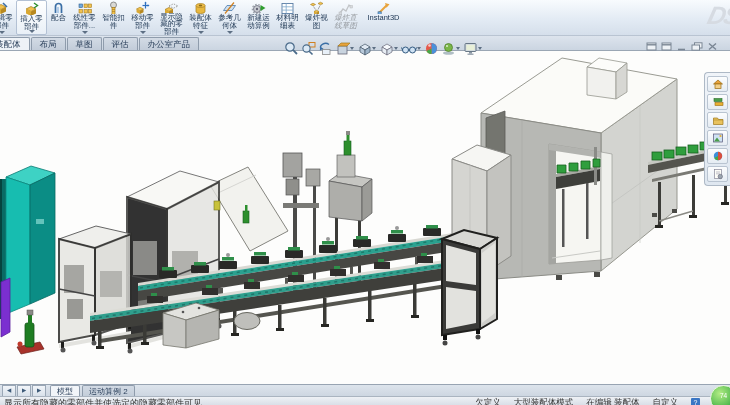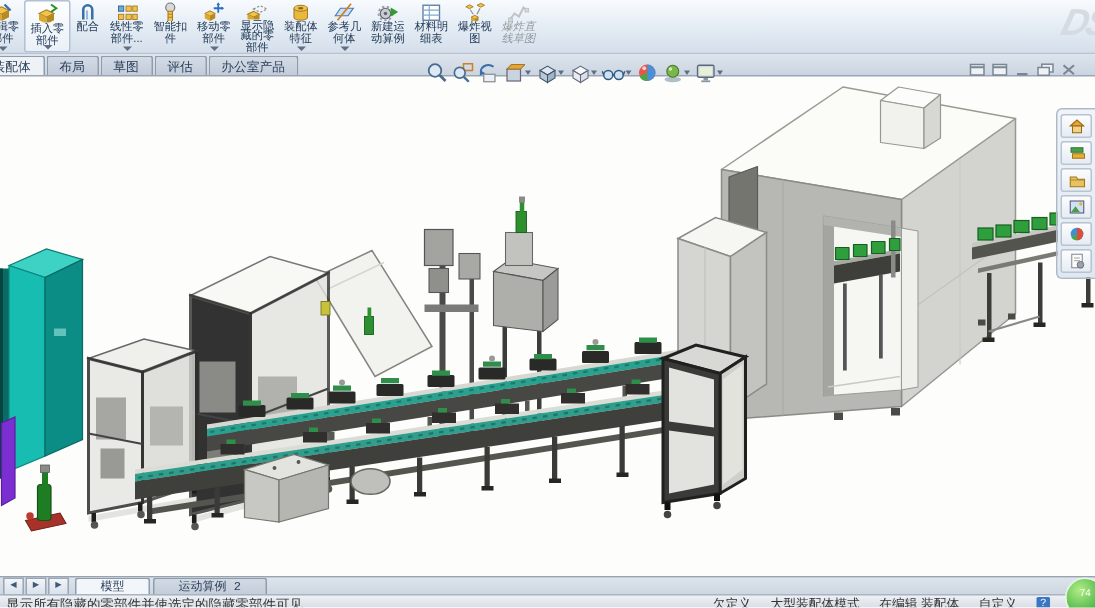--- a/index.html
+++ b/index.html
@@ -59,23 +59,23 @@
     background:linear-gradient(#fcfdfe,#e5ecf3);border:1px solid #b9c4d1;border-radius:2px;}
 
   
   .bottombar{position:absolute;left:0;right:0;bottom:8px;height:12px;
     background:linear-gradient(#dde4ec,#ccd5e0);border-top:1px solid #98a4b2;
     display:flex;align-items:flex-end;z-index:7;}
   .navbtns{display:flex;gap:1px;margin:0 2px 0 2px;}
   .nbtn{width:12px;height:10px;background:linear-gradient(#f2f5f9,#d9e1ea);
     border:1px solid #9aa7b6;font-size:5.5px;line-height:9px;text-align:center;color:#3d5a78;
     font-family:"DejaVu Sans",sans-serif;}
-  .btab{font-size:8px;height:11px;line-height:11px;padding:0 16px;margin-left:2px;
+  .btab{font-size:8px;height:11px;line-height:11px;padding:0 6px;margin-left:2px;
     border:1px solid #8f9cac;border-bottom:none;border-radius:2px 2px 0 0;
-    background:linear-gradient(#d2dae4,#c2ccd8);color:#2a3f5a;white-space:nowrap;font-family:Liberation Mono, monospace;}
+    background:linear-gradient(#d2dae4,#c2ccd8);color:#2a3f5a;white-space:nowrap;}
   .btab.active{background:#f2f5f9;}
 
   
   .statusbar{position:absolute;left:0;right:0;bottom:0;height:8px;
     background:linear-gradient(#eef1f5,#d9dfe7);border-top:1px solid #aab4c0;
     overflow:hidden;z-index:7;}
   .status-msg{position:absolute;left:4px;top:0;font-size:9px;line-height:12px;
     color:#333;white-space:nowrap;}
   .status-right{position:absolute;right:30px;top:0px;display:flex;gap:13px;
     font-size:8.5px;line-height:11px;color:#333;white-space:nowrap;}
@@ -235,20 +235,28 @@
   <div class="rbtn disabled">
     <svg class="ric" width="15" height="15">
         <polyline points="2,12 5,8 8,10 11,4 13,6" fill="none" stroke="#8a8a86" stroke-width="1.3"></polyline>
         <rect x="1" y="11" width="2.5" height="2.5" fill="#bbb" stroke="#777" stroke-width=".5"></rect>
         <rect x="12" y="4.5" width="2.5" height="2.5" fill="#bbb" stroke="#777" stroke-width=".5"></rect>
       </svg>
     <span class="rlabel">爆炸直
 线草图</span>
   </div>
 
+  <div class="rbtn wide">
+    <svg class="ric" width="15" height="15">
+        <line x1="3" y1="12" x2="10.5" y2="4.5" stroke="#e8a33d" stroke-width="2"></line>
+        <polygon points="9,2 13.5,3.2 10.5,6.8" fill="#e8a33d"></polygon>
+        <rect x="2" y="10.8" width="3.2" height="3.2" fill="#6fa8dc" stroke="#33608c" stroke-width=".6"></rect>
+      </svg>
+    <span class="rlabel">Instant3D</span>
+  </div>
 </div>
 
 <div class="ds-logo">DS</div>
 
 <div class="tabstrip">
   <div class="tab first active">装配体</div>
   <div class="tab">布局</div>
   <div class="tab">草图</div>
   <div class="tab">评估</div>
   <div class="tab">办公室产品</div>

